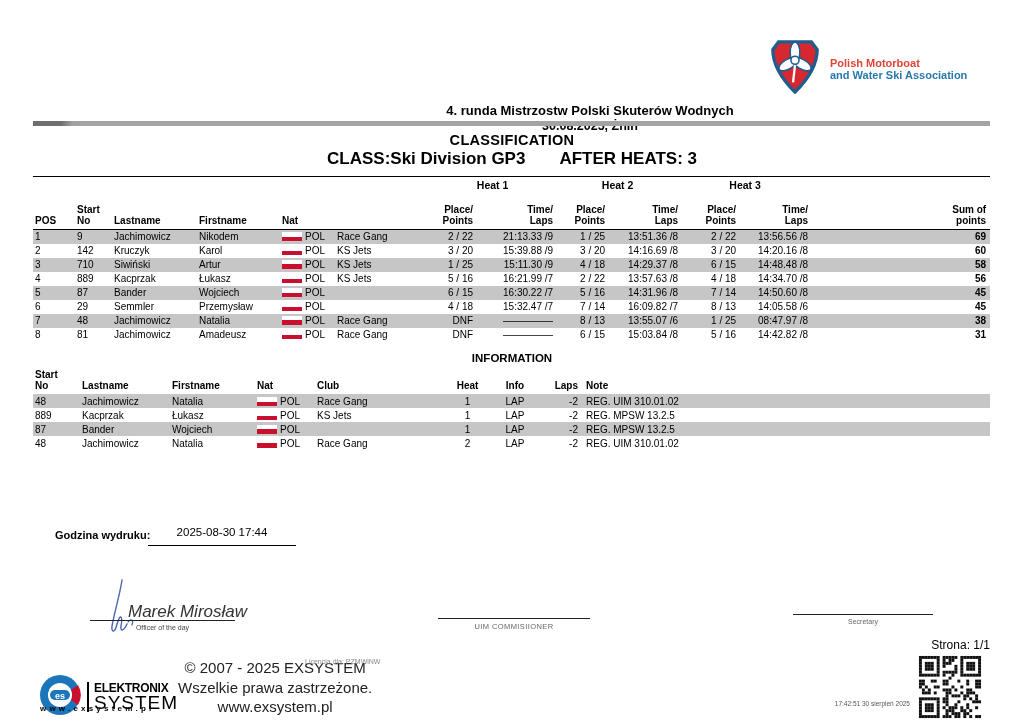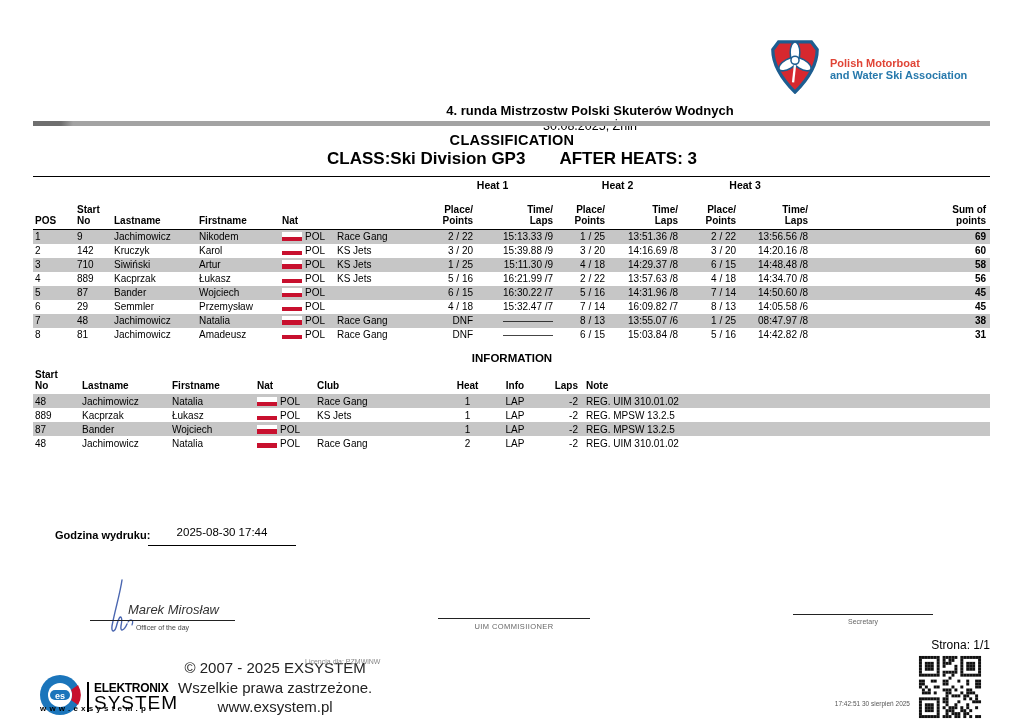--- a/index.html
+++ b/index.html
@@ -3,21 +3,21 @@
 <meta charset="utf-8">
 <style>
   html,body{margin:0;padding:0;}
   body{width:1024px;height:724px;background:#e9e9e9;font-family:"Liberation Sans",sans-serif;}
   .page{position:absolute;left:0;top:0;width:1024px;height:724px;background:#ffffff;overflow:hidden;color:#000;}
   .abs{position:absolute;}
 
   
   .evt{left:330px;top:88px;width:520px;text-align:center;margin-top:15px;}
   .evt-title{font-size:13px;font-weight:bold;}
-  .evt-date{font-size:12.5px;font-weight:normal;margin-top:1px;}
+  .evt-date{font-size:12.5px;font-weight:bold;margin-top:1px;}
   .assoc{left:768px;top:40px;display:flex;align-items:center;gap:8px;}
   .assoc-red{color:#e04436;font-size:11px;font-weight:bold;}
   .assoc-blue{color:#2779ac;font-size:11px;font-weight:bold;}
   .graybar{left:33px;top:121px;width:957px;height:5px;background:linear-gradient(to right,#6f6f6f 0px,#6f6f6f 28px,#a3a3a3 40px,#a3a3a3 100%);}
 
   .cls-title{left:0;top:132px;width:1024px;text-align:center;font-size:14.5px;font-weight:bold;letter-spacing:.3px;}
   .cls-line{left:0;top:149px;width:1024px;text-align:center;font-size:17px;font-weight:bold;}
   .cls-line .gap{display:inline-block;width:34px;}
 
   
@@ -38,21 +38,21 @@
   .flag{display:inline-block;width:20px;height:9px;background:linear-gradient(#ffffff 0 50%,#c8102e 50% 100%);margin-right:3px;vertical-align:-1px;}
   .info-title{left:0;top:352px;width:1024px;text-align:center;font-size:11.5px;font-weight:bold;}
 
   
   .print-label{left:55px;top:529px;font-size:11px;font-weight:bold;}
   .print-line{left:148px;top:545px;width:148px;border-bottom:1.2px solid #000;}
   .print-value{left:148px;top:526px;width:148px;text-align:center;font-size:11.5px;}
 
   
   .sig-squiggle{left:98px;top:578px;}
-  .sig-name{left:128px;top:602px;font-size:13px;font-style:italic;color:#333;}
+  .sig-name{left:128px;top:602px;font-size:17px;font-style:italic;color:#333;}
   .sig-line1{left:90px;top:620px;width:145px;border-bottom:1.4px solid #222;}
   .sig-role{left:90px;top:624px;width:145px;text-align:center;font-size:7px;color:#444;}
   .sig-line2{left:438px;top:618px;width:152px;border-bottom:1.4px solid #222;}
   .sig-uim{left:438px;top:622px;width:152px;text-align:center;font-size:7.5px;color:#666;letter-spacing:.4px;}
   .sig-line3{left:793px;top:614px;width:140px;border-bottom:1.4px solid #222;}
   .sig-sec{left:793px;top:618px;width:140px;text-align:center;font-size:7px;color:#666;}
   .page-no{left:830px;top:638px;width:160px;text-align:right;font-size:12px;}
 
   
   .es-logo{left:38px;top:656px;display:flex;align-items:center;gap:5px;margin-top:17px;}
@@ -151,21 +151,21 @@
     </thead>
     <tbody>
   <tr>
     <td class="l">1</td>
     <td class="l">9</td>
     <td class="l">Jachimowicz</td>
     <td class="l">Nikodem</td>
     <td class="l"><span class="flag"></span><span>POL</span></td>
     <td class="l">Race Gang</td>
     <td class="r">2 / 22</td>
-    <td class="r">15:13.33 /9</td>
+    <td class="r">21:13.33 /9</td>
     <td class="r">1 / 25</td>
     <td class="r">13:51.36 /8</td>
     <td class="r">2 / 22</td>
     <td class="r">13:56.56 /8</td>
     <td class="r sum">69</td>
   </tr>
 
   <tr>
     <td class="l">2</td>
     <td class="l">142</td>

